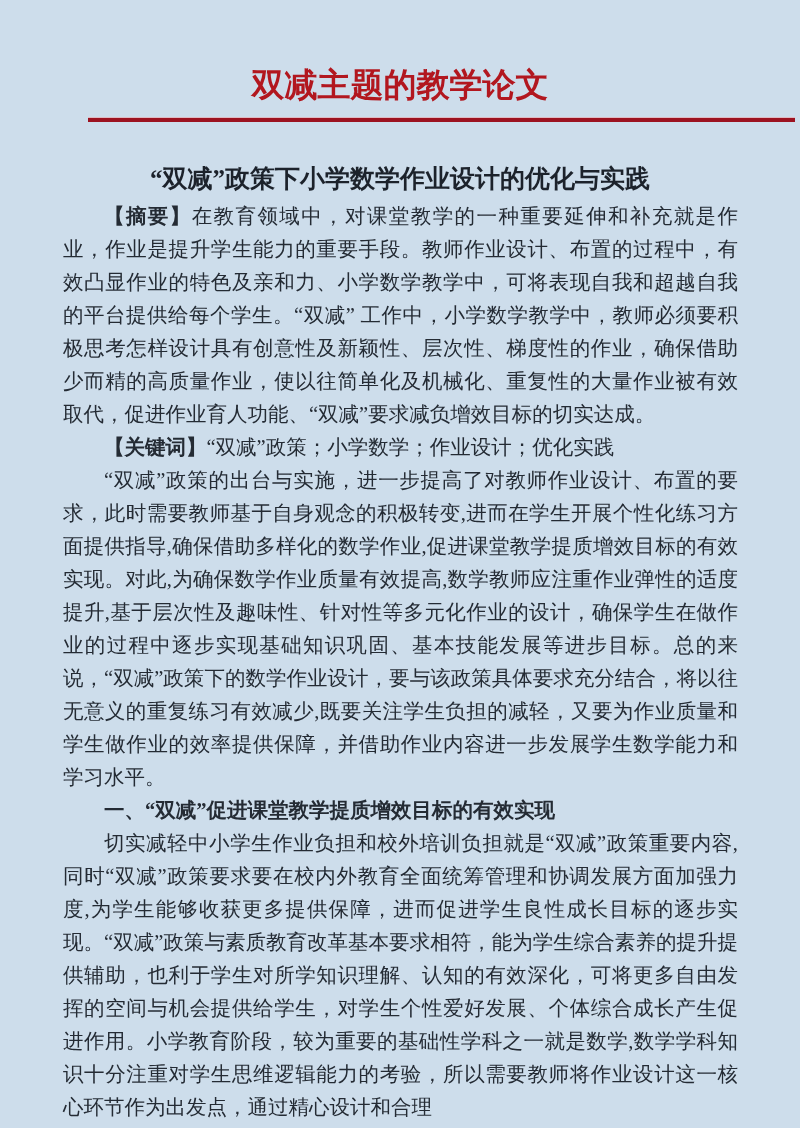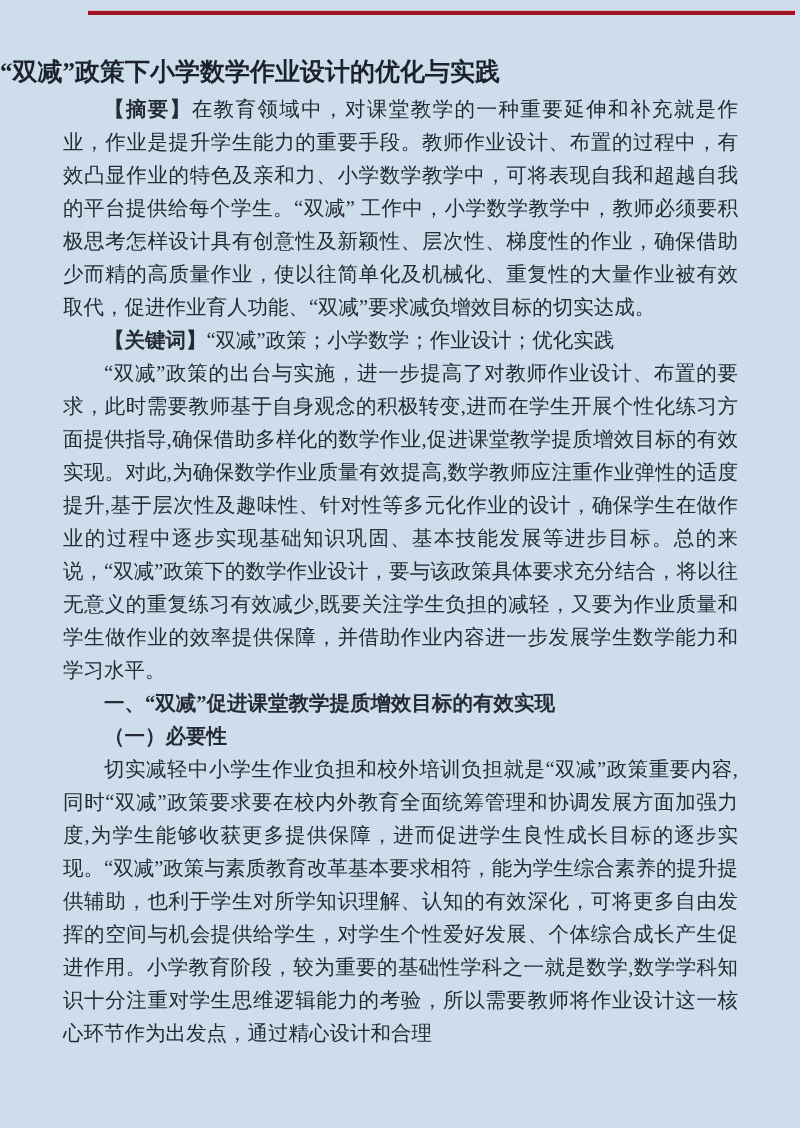--- a/index.html
+++ b/index.html
@@ -36,20 +36,21 @@
     margin: 10px 5px 0 88px;
     background: linear-gradient(to bottom,
       var(--rule-light) 0%, var(--rule-light) 28%,
       var(--rule-dark) 28%, var(--rule-dark) 100%);
   }
   .article-title {
     margin: 40px 0 0 0;
     font-size: 25px;
     line-height: 33px;
     font-weight: 700;
+    text-align: center;
     color: #1c222b;
   }
   .content {
     margin-top: 5px;
     padding: 0 62px 0 63px;
     color: var(--ink);
     font-size: 20.5px;
     line-height: 33px;
     text-align: justify;
     text-justify: inter-ideograph;
@@ -62,36 +63,36 @@
   }
   .content h3, .content h4 { font-weight: 700; }
   .label { font-weight: 700; margin-top: 26px; }
 </style>
 </head>
 <body>
 
 <div class="page">
 
   <header>
+    <h1 class="doc-title">双减主题的教学论文</h1>
     <div class="title-rule"></div>
   </header>
 
   <main>
     <h2 class="article-title">“双减”政策下小学数学作业设计的优化与实践</h2>
 
     <div class="content">
 
       <p><span class="label">【摘要】</span><span>在教育领域中，对课堂教学的一种重要延伸和补充就是作业，作业是提升学生能力的重要手段。教师作业设计、布置的过程中，有效凸显作业的特色及亲和力、小学数学教学中，可将表现自我和超越自我的平台提供给每个学生。“双减” 工作中，小学数学教学中，教师必须要积极思考怎样设计具有创意性及新颖性、层次性、梯度性的作业，确保借助少而精的高质量作业，使以往简单化及机械化、重复性的大量作业被有效取代，促进作业育人功能、“双减”要求减负增效目标的切实达成。</span></p>
 
       <p><span class="label">【关键词】</span><span>“双减”政策；小学数学；作业设计；优化实践</span></p>
 
       <p>“双减”政策的出台与实施，进一步提高了对教师作业设计、布置的要求，此时需要教师基于自身观念的积极转变,进而在学生开展个性化练习方面提供指导,确保借助多样化的数学作业,促进课堂教学提质增效目标的有效实现。对此,为确保数学作业质量有效提高,数学教师应注重作业弹性的适度提升,基于层次性及趣味性、针对性等多元化作业的设计，确保学生在做作业的过程中逐步实现基础知识巩固、基本技能发展等进步目标。总的来说，“双减”政策下的数学作业设计，要与该政策具体要求充分结合，将以往无意义的重复练习有效减少,既要关注学生负担的减轻，又要为作业质量和学生做作业的效率提供保障，并借助作业内容进一步发展学生数学能力和学习水平。</p>
 
       <h3>一、“双减”促进课堂教学提质增效目标的有效实现</h3>
 
-      <h4>（一）必要性</h4>
 
       <p>切实减轻中小学生作业负担和校外培训负担就是“双减”政策重要内容,同时“双减”政策要求要在校内外教育全面统筹管理和协调发展方面加强力度,为学生能够收获更多提供保障，进而促进学生良性成长目标的逐步实现。“双减”政策与素质教育改革基本要求相符，能为学生综合素养的提升提供辅助，也利于学生对所学知识理解、认知的有效深化，可将更多自由发挥的空间与机会提供给学生，对学生个性爱好发展、个体综合成长产生促进作用。小学教育阶段，较为重要的基础性学科之一就是数学,数学学科知识十分注重对学生思维逻辑能力的考验，所以需要教师将作业设计这一核心环节作为出发点，通过精心设计和合理</p>
 
     </div>
   </main>
 
 </div>
 
 </body></html>

